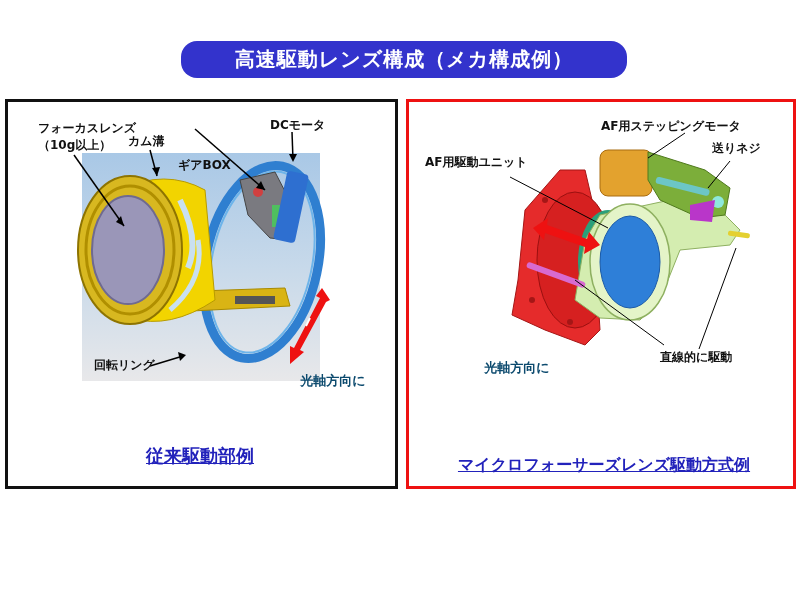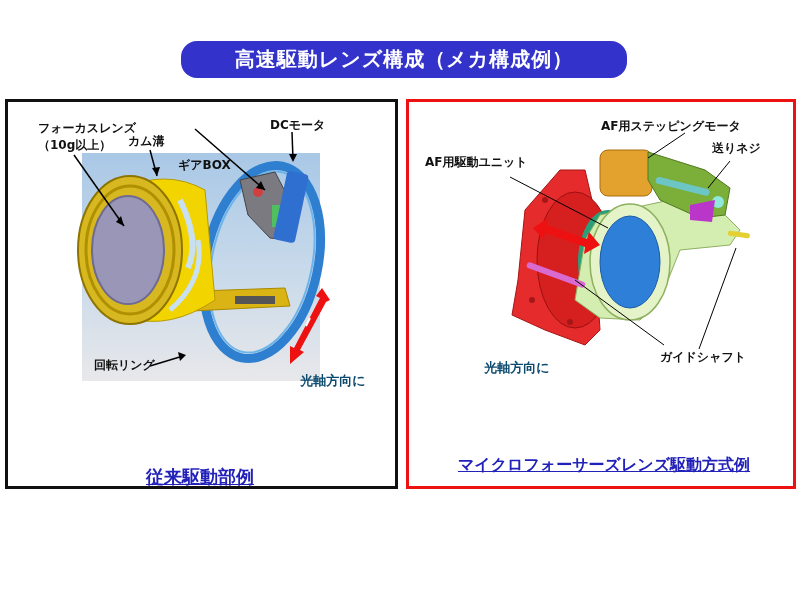--- a/index.html
+++ b/index.html
@@ -82,21 +82,21 @@
 <div class="abs label" style="left:38px;top:138px;">（10g以上）</div>
 <div class="abs label" style="left:128px;top:134px;font-family:Liberation Serif, serif;">カム溝</div>
 <div class="abs label" style="left:178px;top:114px;margin-top:44px;">ギアBOX</div>
 <div class="abs label" style="left:270px;top:118px;">DCモータ</div>
 <div class="abs label" style="left:94px;top:358px;font-family:Liberation Serif, serif;">回転リング</div>
 
 <div class="abs red-label" style="left:268px;top:372px;width:130px;">
   <div>光軸方向に</div>
 </div>
 
-<div class="abs caption" style="left:120px;top:444px;width:160px;margin-top:21px;">従来駆動部例</div>
+<div class="abs caption" style="left:120px;top:444px;width:160px;">従来駆動部例</div>
 
 <div class="abs panel panel-right"></div>
 
 <svg style="left:0;top:0;width:800px;height:600px;">
 
   <path d="M560 170 L585 170 L592 200 L600 330 L585 345 L545 330 L512 315 L518 280 L525 210 Z" fill="#e52b2b" stroke="#a51616" stroke-width="1"></path>
   <ellipse cx="575" cy="260" rx="38" ry="68" fill="#d62020" stroke="#9b1010" stroke-width="1"></ellipse>
   <circle cx="545" cy="200" r="3" fill="#a51616"></circle>
   <circle cx="532" cy="300" r="3" fill="#a51616"></circle>
   <circle cx="570" cy="322" r="3" fill="#a51616"></circle>
@@ -125,19 +125,19 @@
   <line x1="685" y1="133" x2="648" y2="158" stroke="#000" stroke-width="1"></line>
   <line x1="730" y1="161" x2="708" y2="188" stroke="#000" stroke-width="1"></line>
   <line x1="510" y1="177" x2="608" y2="228" stroke="#000" stroke-width="1"></line>
   <line x1="575" y1="280" x2="664" y2="345" stroke="#000" stroke-width="1"></line>
   <line x1="736" y1="248" x2="699" y2="349" stroke="#000" stroke-width="1"></line>
 </svg>
 
 <div class="abs label" style="left:601px;top:119px;">AF用ステッピングモータ</div>
 <div class="abs label" style="left:712px;top:141px;">送りネジ</div>
 <div class="abs label" style="left:425px;top:155px;">AF用駆動ユニット</div>
-<div class="abs label" style="left:660px;top:350px;">ガイドシャフト</div>
+<div class="abs label" style="left:660px;top:350px;">直線的に駆動</div>
 
 <div class="abs red-label" style="left:452px;top:359px;width:130px;">
   <div>光軸方向に</div>
 </div>
 
 <div class="abs caption caption-r" style="left:436px;top:444px;width:336px;">マイクロフォーサーズレンズ駆動方式例</div>
 
 </body></html>

